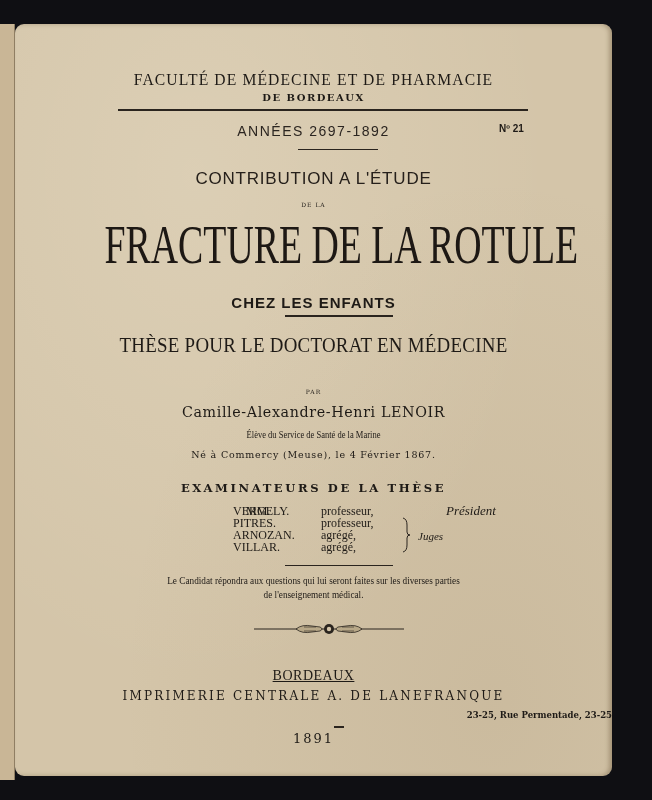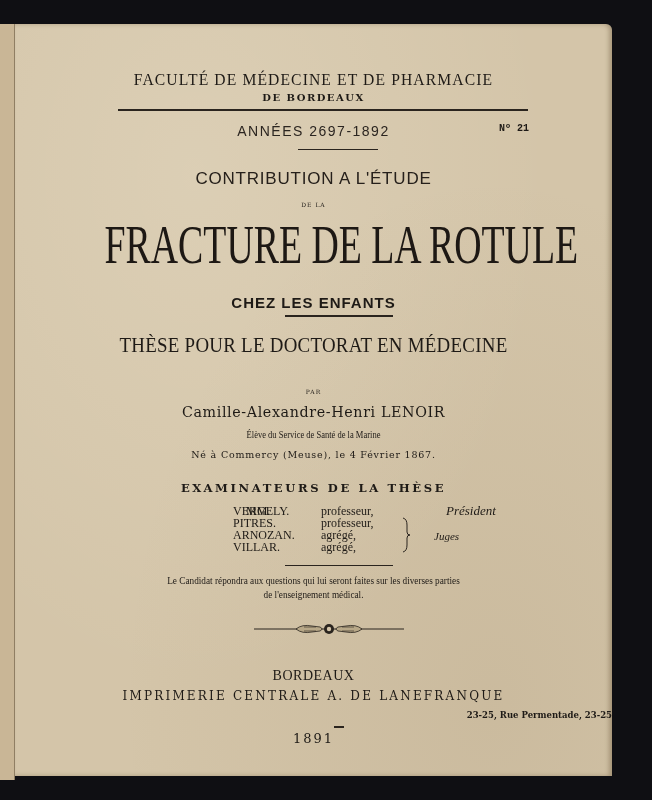--- a/index.html
+++ b/index.html
@@ -29,20 +29,21 @@
     left: 15px;
     top: 24px;
     width: 597px;
     height: 752px;
     background: #d4c5a9;
     background-image:
       radial-gradient(ellipse at 30% 20%, rgba(255,250,235,0.18), rgba(0,0,0,0) 60%),
       radial-gradient(ellipse at 80% 90%, rgba(120,95,60,0.10), rgba(0,0,0,0) 55%);
     border-top-right-radius: 6px;
     box-shadow: inset -3px 0 4px rgba(90,70,40,0.35);
+    border-radius: 9px;
   }
   .abs {
     position: absolute;
     left: 0;
     width: 100%;
     text-align: center;
     white-space: nowrap;
   }
   .faculte {
     top: 46px;
@@ -73,21 +74,21 @@
     font-family: "Liberation Sans", sans-serif;
     font-size: 14px;
     letter-spacing: 1.5px;
     font-weight: normal;
     color: #2b2520;
   }
   .numero {
     position: absolute;
     left: 484px;
     top: 99px;
-    font-family: Liberation Mono, monospace;
+    font-family: Liberation Sans, sans-serif;
     font-size: 10px;
     font-weight: bold;
   }
   .rule-short1 {
     left: 283px;
     top: 125px;
     width: 80px;
     height: 1px;
   }
   .contribution {
@@ -210,21 +211,21 @@
   }
   .jury-brace {
     position: absolute;
     left: 196px;
     top: 12px;
     width: 8px;
     height: 36px;
   }
   .jury-juges {
     position: absolute;
-    left: 228px;
+    left: 212px;
     top: 25px;
     font-style: italic;
     font-size: 11px;
   }
   .rule-short3 {
     left: 270px;
     top: 541px;
     width: 108px;
     height: 1px;
   }
@@ -245,20 +246,21 @@
     left: 239px;
     top: 598px;
     width: 150px;
     height: 14px;
   }
   .city {
     top: 644px;
     font-family: "Liberation Serif", serif;
     font-size: 14px;
     letter-spacing: 0.5px;
+    text-decoration: underline;
   }
   .imprimerie {
     top: 665px;
     font-family: "DejaVu Serif", serif;
     font-size: 12px;
     letter-spacing: 2.2px;
   }
   .address {
     top: 686px;
     font-family: "DejaVu Serif", serif;

